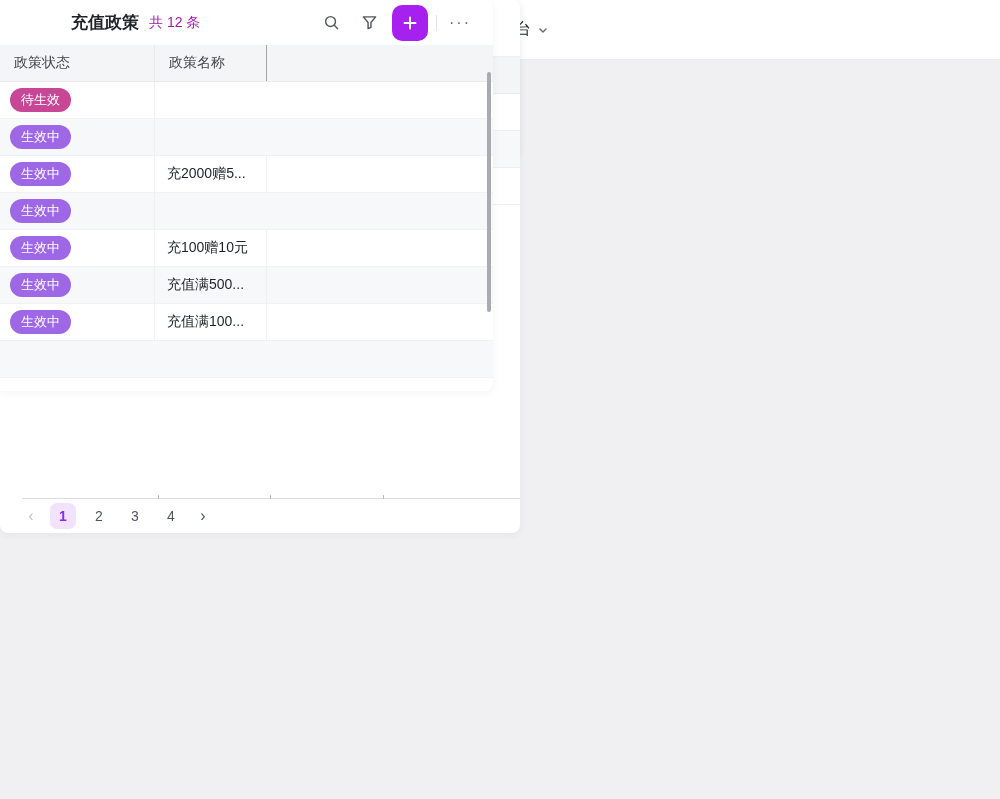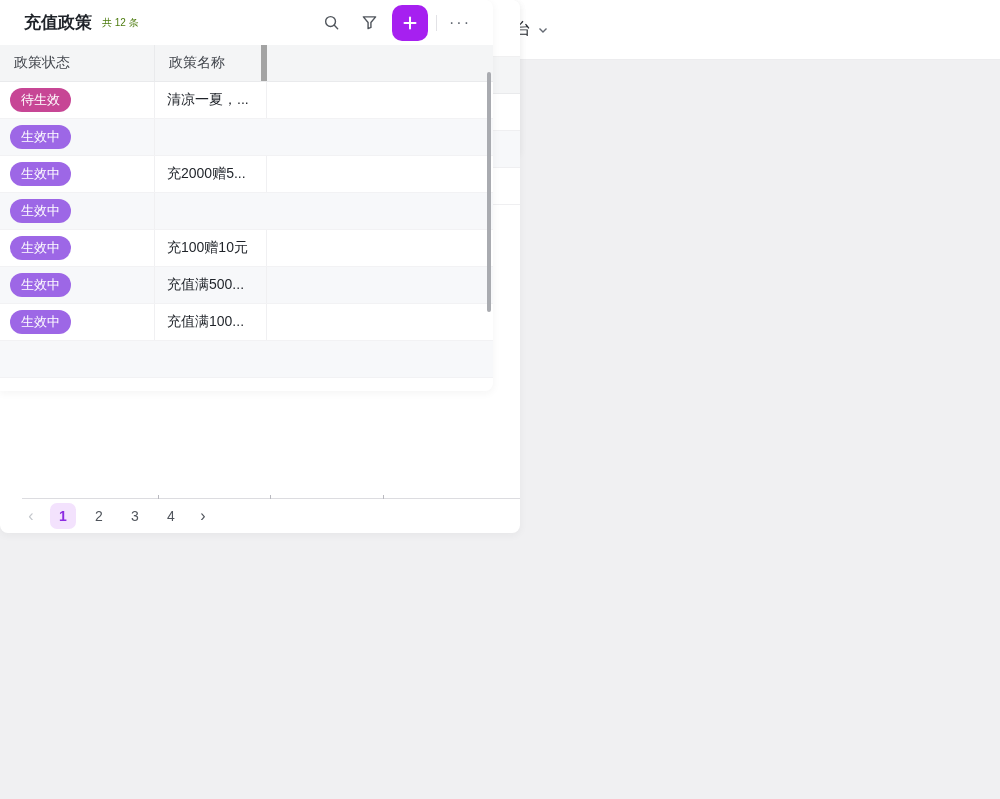--- a/index.html
+++ b/index.html
@@ -58,32 +58,32 @@
   .balance-footline { flex:0 0 auto; height:1px; background:#dcdce0; margin:0 0 0 22px; position:relative; }
   .balance-footline i { position:absolute; top:-3px; width:1px; height:4px; background:#b9b9bf; }
   .pagination { flex:0 0 34px; display:flex; align-items:center; gap:10px; padding-left:22px; }
   .pg-arrow { font-size:16px; color:#50555c; cursor:pointer; width:18px; text-align:center; }
   .pg-arrow.disabled { color:#c4c7cc; }
   .pg-num { font-size:14px; color:#50555c; min-width:26px; height:26px; display:flex; align-items:center; justify-content:center; border-radius:7px; cursor:pointer; }
   .pg-num.active { background:#f3e2fd; color:#8d2be2; font-weight:600; }
 
   
   .card-policy { left:0; top:408; width:493px; height:391px; border-top-left-radius:0; border-bottom-left-radius:0; }
-  .policy-title-row { height:45px; display:flex; align-items:center; padding:0 18px 0 24px; }
-  .policy-count { font-size:10px; color:#4d7c0f; margin-left:10px; }
+  .policy-title-row { height:45px; display:flex; align-items:center; padding:0 18px 0 24px;margin-left:47px; }
+  .policy-count { font-size:14px; color:#a21caf; margin-left:10px; }
   .policy-tools { margin-left:auto; display:flex; align-items:center; gap:8px; }
   .tool-icon { width:30px; height:30px; display:flex; align-items:center; justify-content:center; cursor:pointer; color:#51565d; }
   .tool-icon svg { width:17px; height:17px; }
   .add-btn { width:36px; height:36px; border-radius:10px; background:#a620f0; display:flex; align-items:center; justify-content:center; cursor:pointer; border:none; }
   .add-btn svg { width:16px; height:16px; }
   .tool-divider { width:1px; height:16px; background:#e2e2e6; }
   .ptable-header { display:flex; height:37px; background:#f4f5f6; border-bottom:1px solid #e9eaec; align-items:flex-start; }
   .pth { font-size:14px; color:#42464d; padding:0 14px; }
   .pth1 { width:155px; border-right:1px solid #e9eaec; height:100%; display:flex; align-items:center; }
-  .pth2 { width:112px; border-right:6px solid #a3a3a3; height:100%; display:flex; align-items:center;font-family:Liberation Mono, monospace; }
+  .pth2 { width:112px; border-right:1px solid #a3a3a3; height:100%; display:flex; align-items:center;font-family:Liberation Mono, monospace; }
   .ptable-row { display:flex; height:37px; border-bottom:1px solid #f2f2f4; align-items:center; }
   .ptable-row.alt { background:#f7f8fa; }
   .ptd1 { width:155px; padding:0 10px; height:100%; display:flex; align-items:center; border-right:1px solid #f0f0f2; }
   .ptd2 { width:112px; padding:0 12px; height:100%; display:flex; align-items:center; border-right:1px solid #f0f0f2; font-size:14px; color:#1f2329; white-space:nowrap; }
   .badge { color:#fff; font-size:13px; padding:3px 11px; border-radius:999px; white-space:nowrap; }
   .vscroll { position:absolute; right:2px; top:72px; width:4px; height:240px; border-radius:2px; background:#a9abb0; }
 </style>
 </head>
 <body>
 
@@ -306,21 +306,20 @@
     </div>
     <div class="ptable-header">
       <div class="pth pth1">政策状态</div>
       <div class="pth pth2">政策名称</div>
     </div>
 
     <div class="ptable-row">
       <div class="ptd1">
           <span class="badge" style="background: rgb(199, 70, 149); text-align: right;">待生效</span>
         </div>
-      <div class="ptd2">清凉一夏，...</div>
     </div>
     <div class="ptable-row alt">
       <div class="ptd1">
           <span class="badge" style="background: rgb(157, 103, 230);">生效中</span>
         </div>
     </div>
     <div class="ptable-row">
       <div class="ptd1">
           <span class="badge" style="background: rgb(157, 103, 230);">生效中</span>
         </div>

